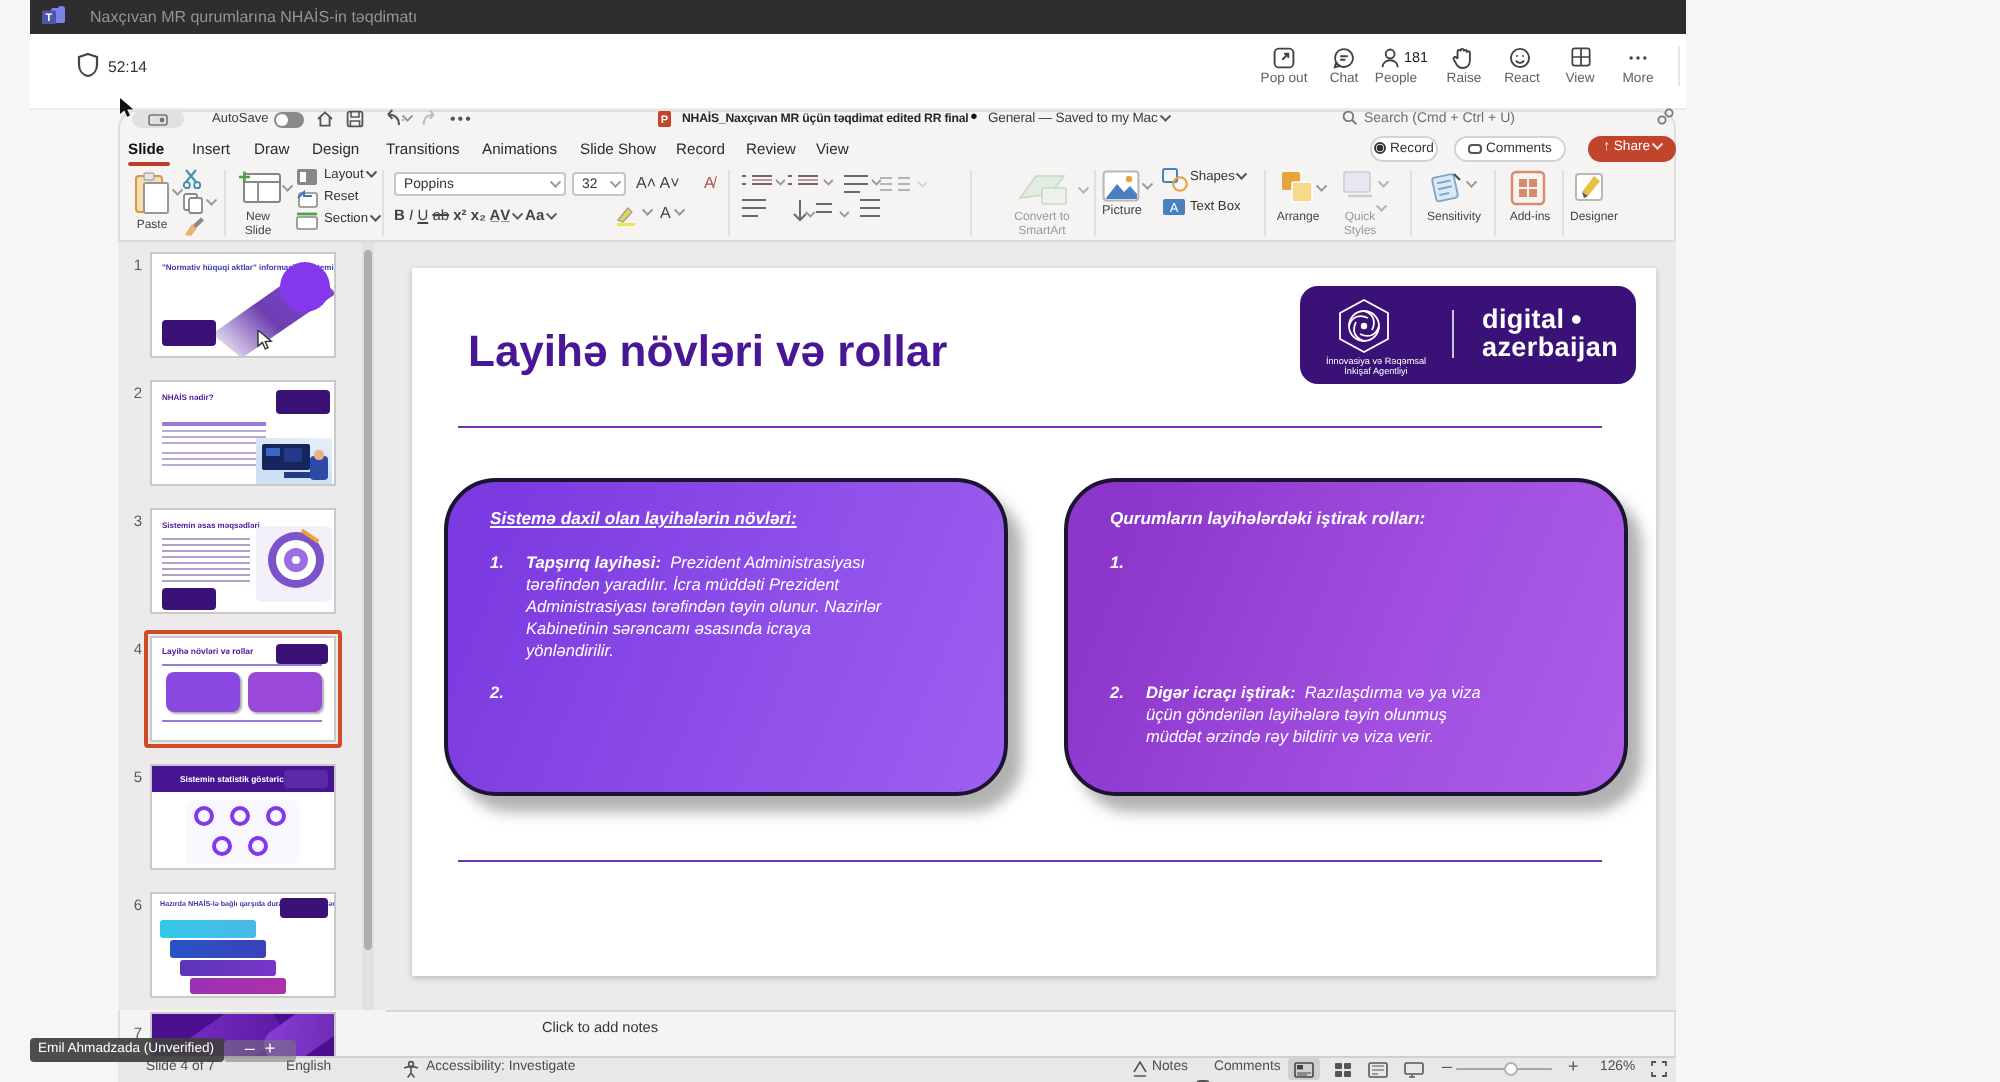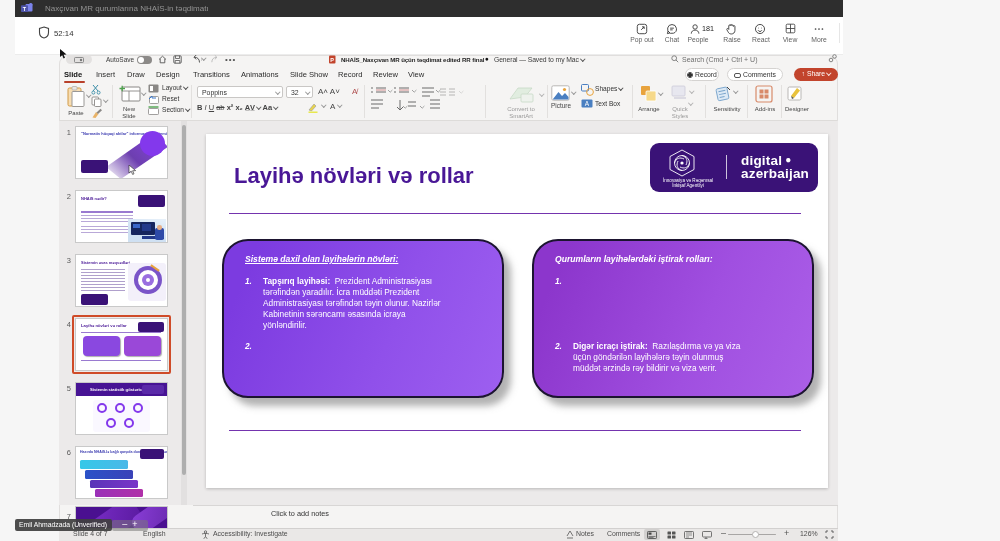--- a/index.html
+++ b/index.html
@@ -23,21 +23,21 @@
 .tab{font-size:7.6px;color:#2b2b2b}
 .ribdiv{width:1px;background:#e2e0de}
 .riblabel{font-size:6px;color:#444;text-align:center;line-height:6.5px}
 
 #thumbpanel{left:44px;top:121px;width:129px;height:384px;background:#eceaea}
 #editor{left:173px;top:121px;width:650px;height:384px;background:#eceaea}
 #slide{left:191px;top:134px;width:622px;height:354px;background:#ffffff;box-shadow:0 1px 3px rgba(0,0,0,.22)}
 .sline{height:1.4px;background:#7434ae}
 .pbox{border:2px solid #1c1430;border-radius:26px;box-shadow:7px 8px 7px rgba(115,115,115,.55);color:#fff}
 .pbox .bt{font-style:italic;font-weight:bold;font-size:8.6px}
-.pbox .li{font-size:8.3px;line-height:11px}
+.pbox .li{font-style:italic;font-size:8.3px;line-height:11px}
 .num{position:absolute;font-weight:bold;font-style:italic;font-size:8.3px}
 
 .vtile{position:absolute;width:59px;height:43px;border-radius:5px;overflow:hidden}
 .mic{position:absolute;left:3px;bottom:3px;width:13px;height:11px;background:rgba(60,60,60,.92);border-radius:3px}
 .avt1{background:linear-gradient(135deg,#f7eef0 0%,#f2e8e4 50%,#e9e2da 100%)}
 .avt2{background:linear-gradient(135deg,#eef4ea 0%,#f4f0e6 50%,#e6ecdf 100%)}
 .avt3{background:linear-gradient(135deg,#f8ece6 0%,#f5e9e9 50%,#efe3dc 100%)}
 .avt4{background:linear-gradient(135deg,#e8f2ec 0%,#eef4e9 50%,#dfeade 100%)}
 .avt5{background:linear-gradient(135deg,#f6ecf2 0%,#f3e9ea 50%,#ece4ea 100%)}
 .avt6{background:linear-gradient(135deg,#eeeaf4 0%,#f2eef6 50%,#e7e2ee 100%)}

